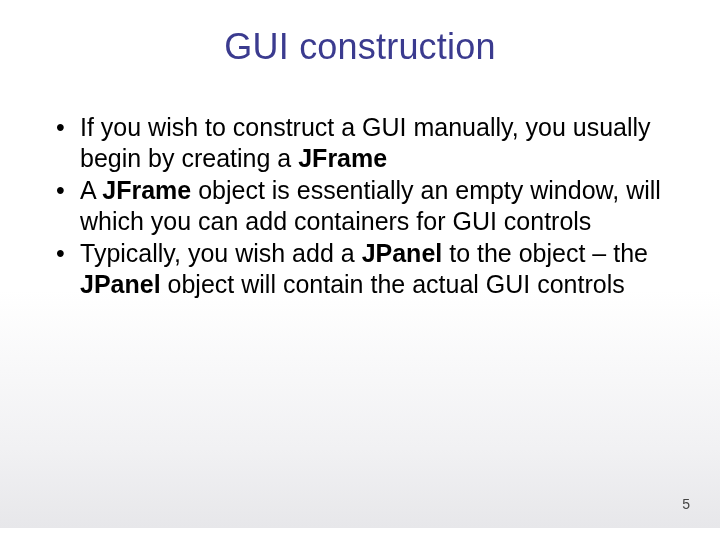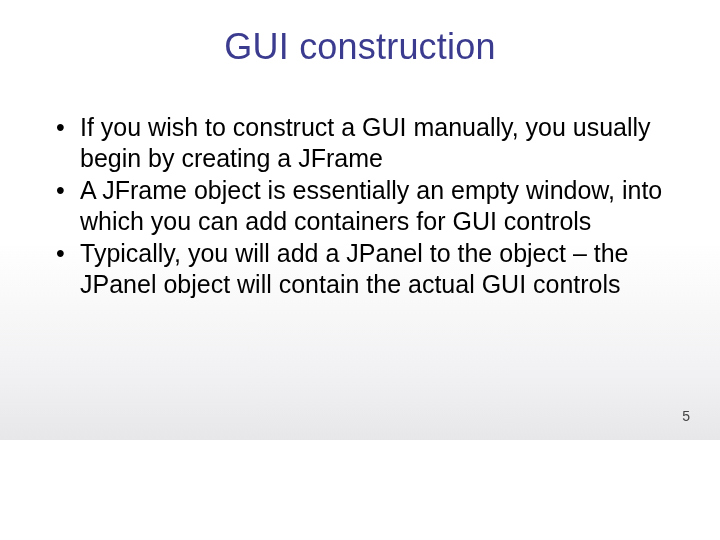--- a/index.html
+++ b/index.html
@@ -4,21 +4,21 @@
 <style>
   html, body {
     margin: 0;
     padding: 0;
     width: 720px;
     height: 540px;
     overflow: hidden;
   }
   .slide {
     width: 720px;
-    height: 440px;
+    height: 528px;
     background: linear-gradient(to bottom, #ffffff 0%, #ffffff 55%, #f1f1f3 85%, #e7e7ea 100%);
     font-family: Arial, Helvetica, sans-serif;
     position: relative;
     box-sizing: border-box;
   }
   .title {
     color: #3b3b8f;
     font-size: 36px;
     text-align: center;
     padding-top: 26px;
@@ -42,35 +42,35 @@
     margin-bottom: 2px;
   }
   li::before {
     content: "•";
     position: absolute;
     left: 6px;
     top: 0;
     font-size: 25px;
     line-height: 1.22;
   }
-  .b { font-weight: 400; }
+  .b { font-weight: 700; }
   .pagenum {
     position: absolute;
     right: 30px;
     bottom: 16px;
     font-size: 14px;
     color: #444;
   }
 </style>
 </head>
 <body>
 
 <div class="slide">
   <div class="title">GUI construction</div>
   <div class="body">
     <ul>
       <li><span>If you wish to construct a GUI manually, you usually begin by creating a </span><span class="b">JFrame</span><span></span><span class="b"></span><span></span></li>
-      <li><span>A </span><span class="b">JFrame</span><span> object is essentially an empty window, into which you can add containers for GUI controls</span><span class="b"></span><span></span></li>
-      <li><span>Typically, you will add a </span><span class="b">JPanel</span><span> to the object – the </span><span class="b">JPanel</span><span> object will contain the actual GUI controls</span></li>
+      <li><span>A </span><span class="b">JFrame</span><span> object is essentially an empty window, will which you can add containers for GUI controls</span><span class="b"></span><span></span></li>
+      <li><span>Typically, you wish add a </span><span class="b">JPanel</span><span> to the object – the </span><span class="b">JPanel</span><span> object will contain the actual GUI controls</span></li>
     </ul>
   </div>
   <div class="pagenum">5</div>
 </div>
 
 </body></html>

